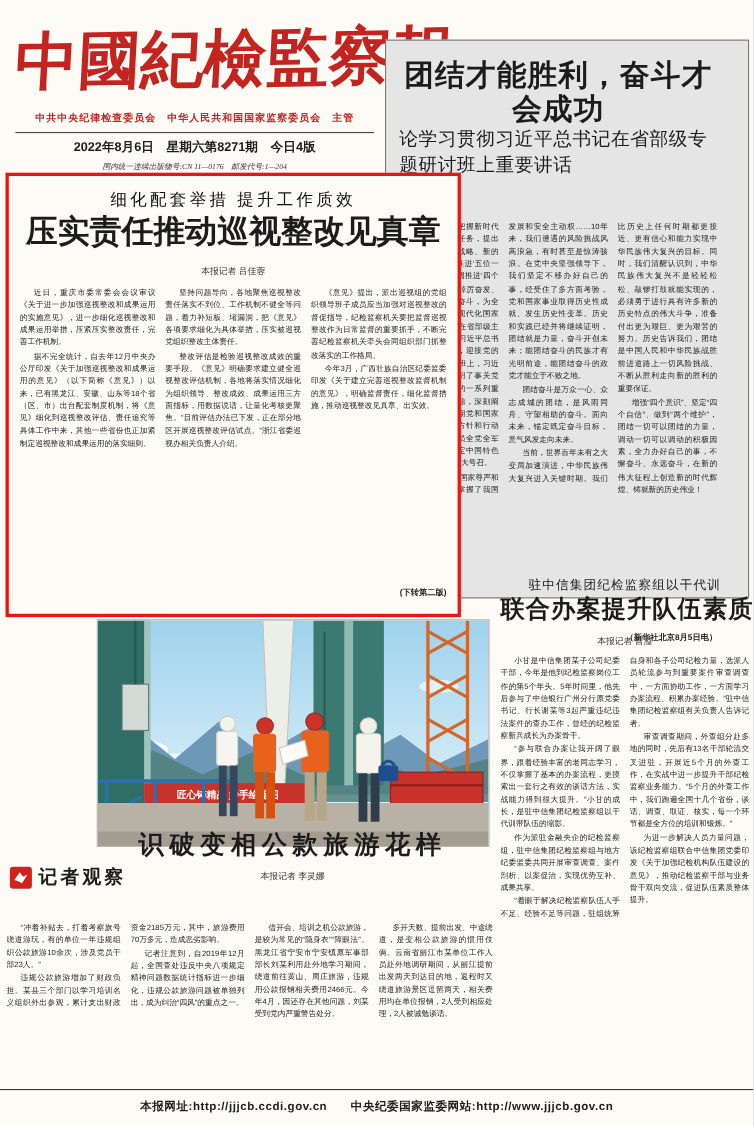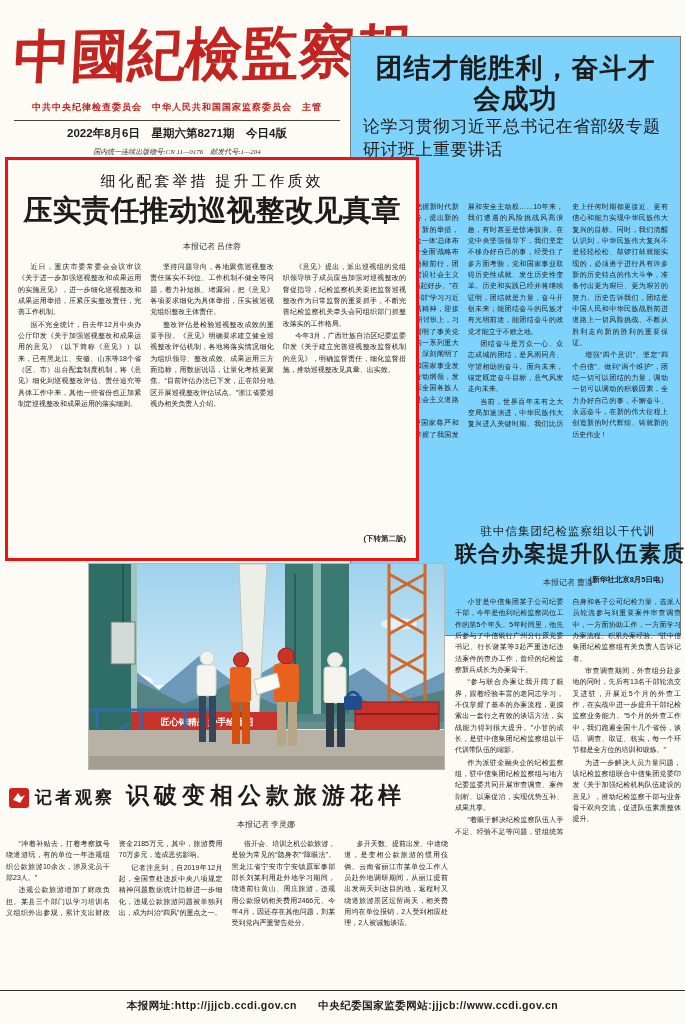--- a/index.html
+++ b/index.html
@@ -19,22 +19,22 @@
       font-family:"Liberation Serif",serif;font-style:italic;}
 
   
   .bodytext{font-size:7px;line-height:1.62;text-align:justify;color:#222;}
   .bodytext p{margin:0 0 1px 0;text-indent:1.8em;}
   .cols3{column-count:3;column-gap:9px;}
   .cols2{column-count:2;column-gap:9px;}
   .cols4{column-count:4;column-gap:9px;}
 
   
-  .editorial{position:absolute;left:350px;top:36px;width:331px;height:600px;
-      border:1px solid #7a7a7a;box-sizing:border-box;padding:16px 12px 8px 12px;background:#7dd3fc;}
+  .editorial{position:absolute;left:350px;top:36px;width:331px;height:508px;
+      border:1px solid #7a7a7a;box-sizing:border-box;padding:16px 28px 8px 12px;background:#e5e5e5;}
   .editorial-headline{font-size:27px;font-weight:900;text-align:center;letter-spacing:1px;line-height:1.15;}
   .editorial-subhead{font-size:17px;font-weight:normal;text-align:left;margin-top:10px;letter-spacing:.5px;}
   .editorial-byline{font-size:8px;margin:19px 0 10px 0;color:#333;}
   .editorial-body{height:372px;overflow:hidden;}
   .signoff{font-size:7.5px;font-weight:bold;text-align:right;margin-top:2px;}
 
   
   .lead-box{position:absolute;left:5px;top:157px;width:414px;height:404px;
       border:3px solid #ee1211;box-sizing:border-box;background:#fcfbf6;padding:12px 10px 6px 10px;}
   .lead-kicker{font-size:15px;text-align:center;letter-spacing:3px;color:#111;}
@@ -50,21 +50,21 @@
       font-family:"Liberation Serif",serif;}
   .photo-credit{text-align:right;margin-top:4px;font-family:"Liberation Sans",sans-serif;}
   .photo-frame{position:absolute;left:88px;top:563px;width:357px;height:207px;
       border:1px solid #b9b4aa;box-sizing:border-box;overflow:hidden;background:#cfe7f2;}
 
   
   .observer-label{position:absolute;left:9px;top:786px;display:flex;align-items:center;gap:6px;text-align:center;}
   .observer-label .obs-icon{width:20px;height:20px;background:#cf241c;border-radius:3px;
       display:flex;align-items:center;justify-content:center;color:#fff;font-size:12px;}
   .observer-label .obs-text{font-size:17px;font-weight:bold;letter-spacing:3px;}
-  .observer-head{position:absolute;left:86px;top:780px;width:360px;text-align:center;}
+  .observer-head{position:absolute;left:86px;top:752px;width:360px;text-align:center;}
   .observer-headline{font-size:23px;font-weight:900;letter-spacing:5px;}
   .observer-byline{font-size:8px;color:#333;margin-top:8px;}
   .observer-body{position:absolute;left:6px;top:838px;width:442px;height:148px;overflow:hidden;}
 
   
   .right-article{position:absolute;left:455px;top:524px;width:226px;height:462px;}
   .ra-kicker{font-size:11.5px;text-align:center;letter-spacing:1px;}
   .ra-headline{font-size:22px;font-weight:900;text-align:center;letter-spacing:1px;margin-top:6px;white-space:nowrap;font-family:Liberation Mono, monospace;}
   .ra-byline{font-size:8px;text-align:center;color:#333;margin:8px 0 8px 0;}
   .ra-body{height:368px;overflow:hidden;}
@@ -236,16 +236,16 @@
         <p>作为派驻金融央企的纪检监察组，驻中信集团纪检监察组与地方纪委监委共同开展审查调查、案件剖析、以案促治，实现优势互补、成果共享。</p>
         <p>“着眼于解决纪检监察队伍人手不足、经验不足等问题，驻组统筹自身和各子公司纪检力量，选派人员轮流参与到重要案件审查调查中，一方面协助工作，一方面学习办案流程、积累办案经验。”驻中信集团纪检监察组有关负责人告诉记者。</p>
         <p>审查调查期间，外查组分赴多地的同时，先后有13名干部轮流交叉进驻，开展近5个月的外查工作，在实战中进一步提升干部纪检监察业务能力。“5个月的外查工作中，我们跑遍全国十几个省份，谈话、调查、取证、核实，每一个环节都是全方位的培训和锻炼。”</p>
         <p>为进一步解决人员力量问题，该纪检监察组联合中信集团党委印发《关于加强纪检机构队伍建设的意见》，推动纪检监察干部与业务骨干双向交流，促进队伍素质整体提升。</p>
       </div>
   </section>
 
   <div class="footer-rule"></div>
   <div class="footer-text">
     <span>本报网址:http://jjjcb.ccdi.gov.cn</span>
-    <span>中央纪委国家监委网站:jjjcb://www.ccdi.gov.cn</span>
+    <span>中央纪委国家监委网站:http://www.jjjcb.gov.cn</span>
   </div>
 
 </div>
 
 </body></html>

